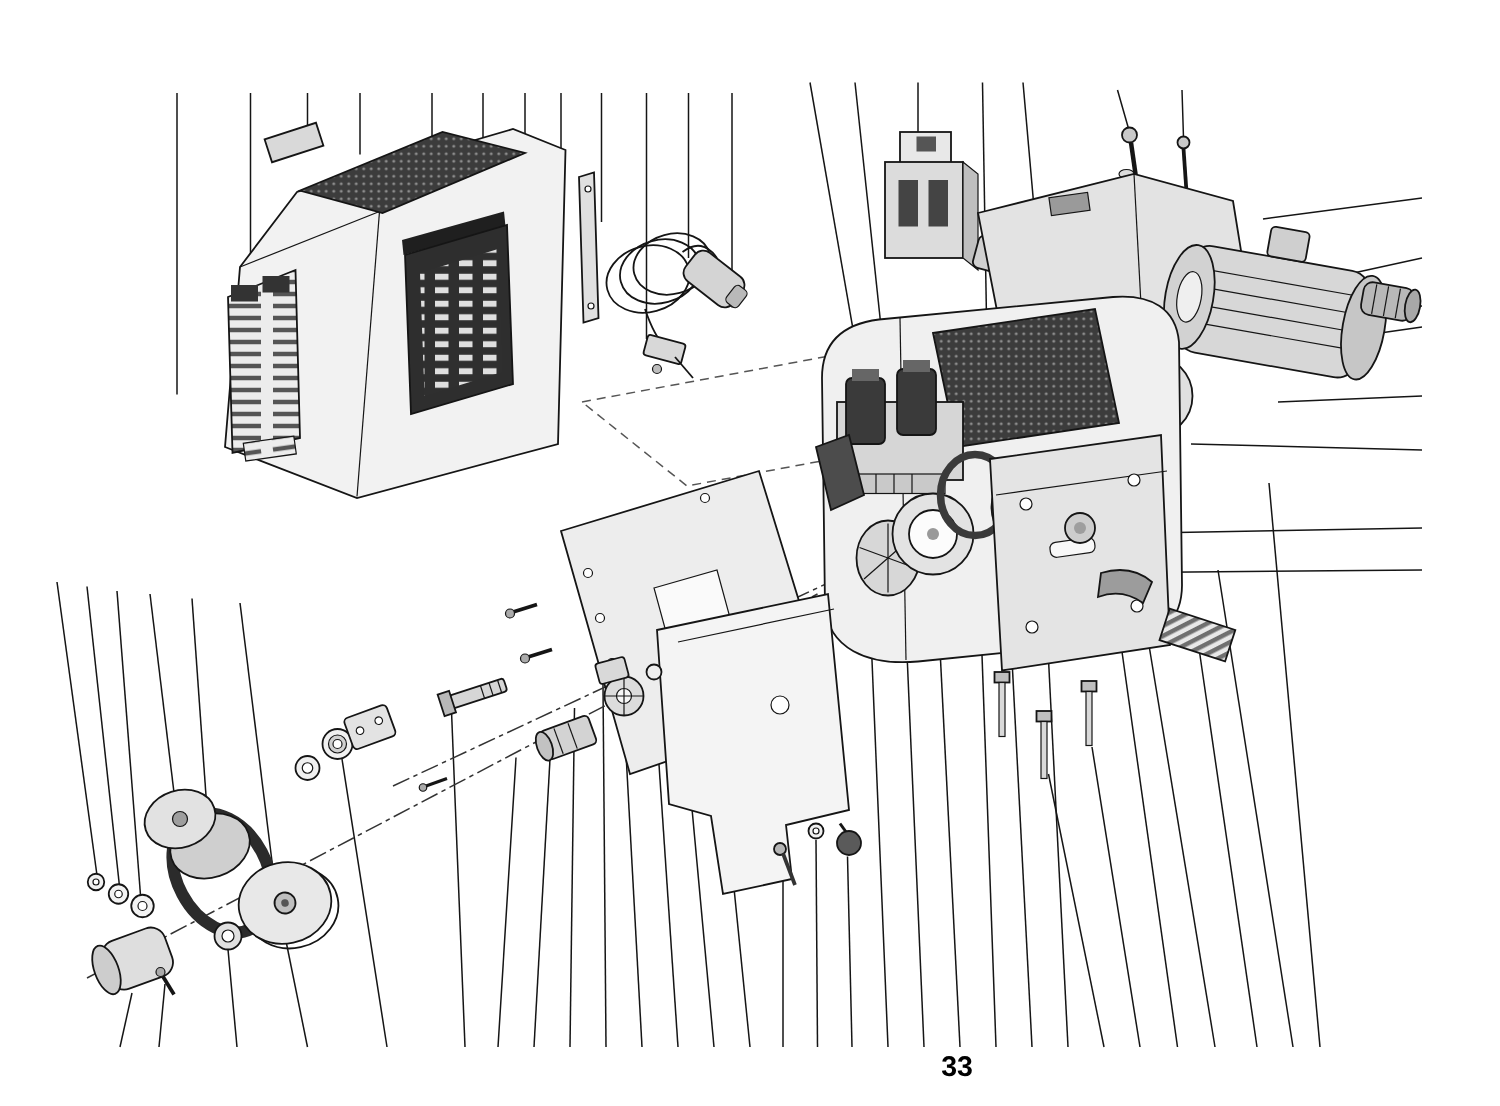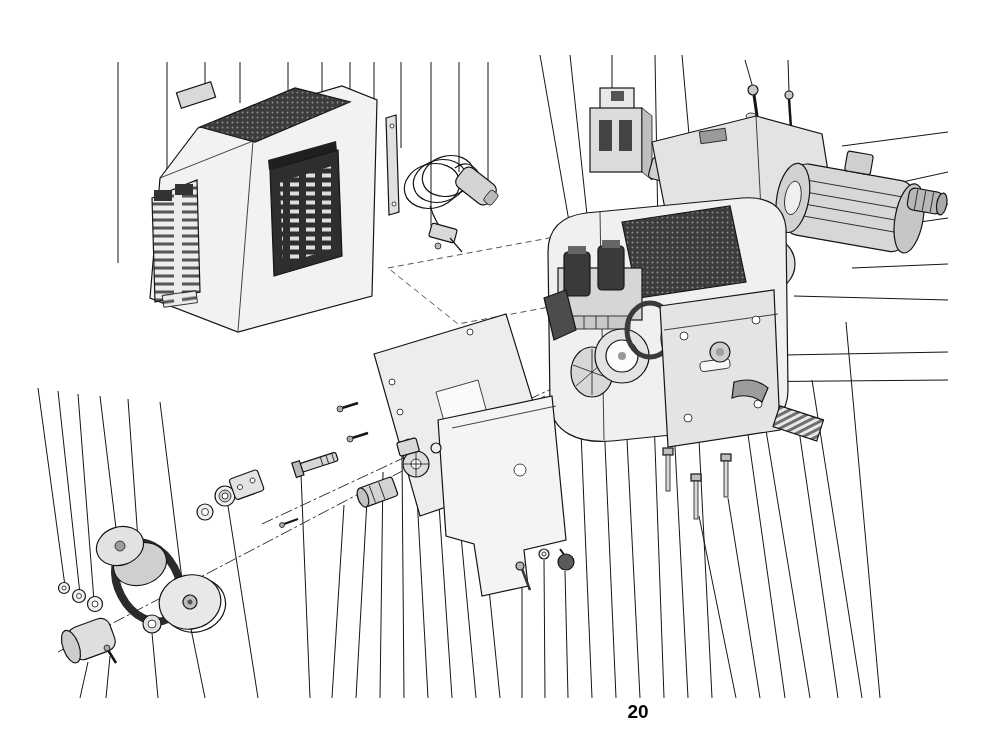--- a/index.html
+++ b/index.html
@@ -367,14 +367,14 @@
   <g>
     <line x1="560" y1="549" x2="565" y2="556" stroke="#151515" stroke-width="2"></line>
     <circle cx="566" cy="562" r="8" fill="#5a5a5a" class="o"></circle>
   </g>
 
   <g transform="rotate(18 797 424)">
     <rect x="775" y="412" width="46" height="22" fill="url(#hatch)" class="o"></rect>
   </g>
 </svg>
 
-<div class="page-number">20</div>
+<div class="page-number">33</div>
 </div>
 
 </body></html>

